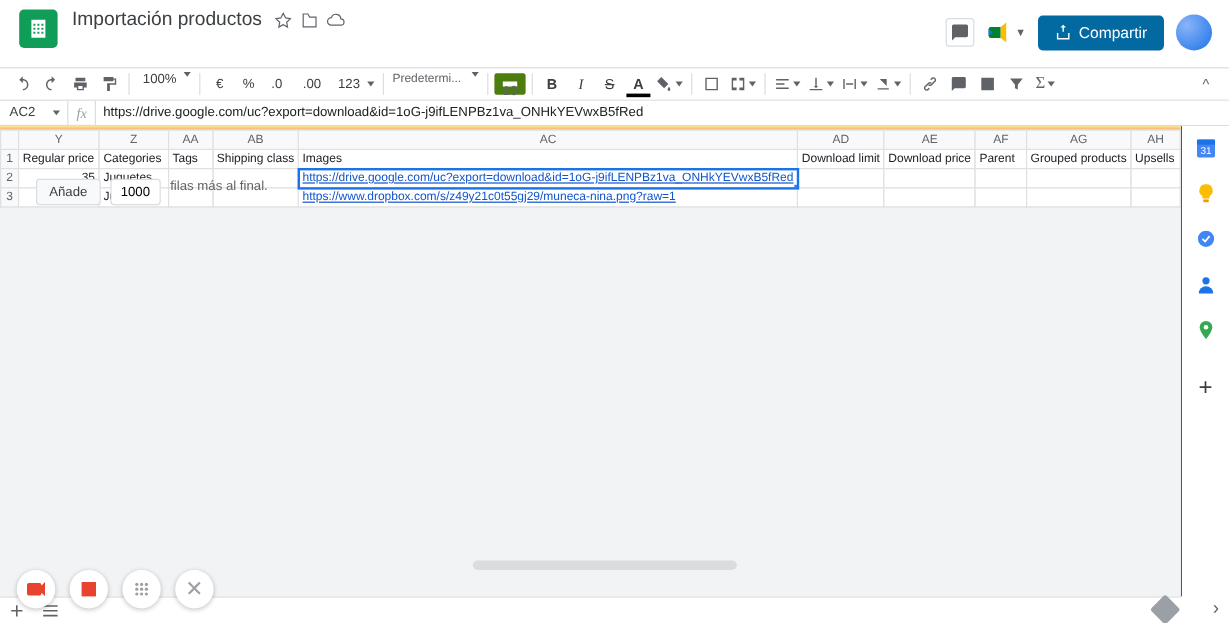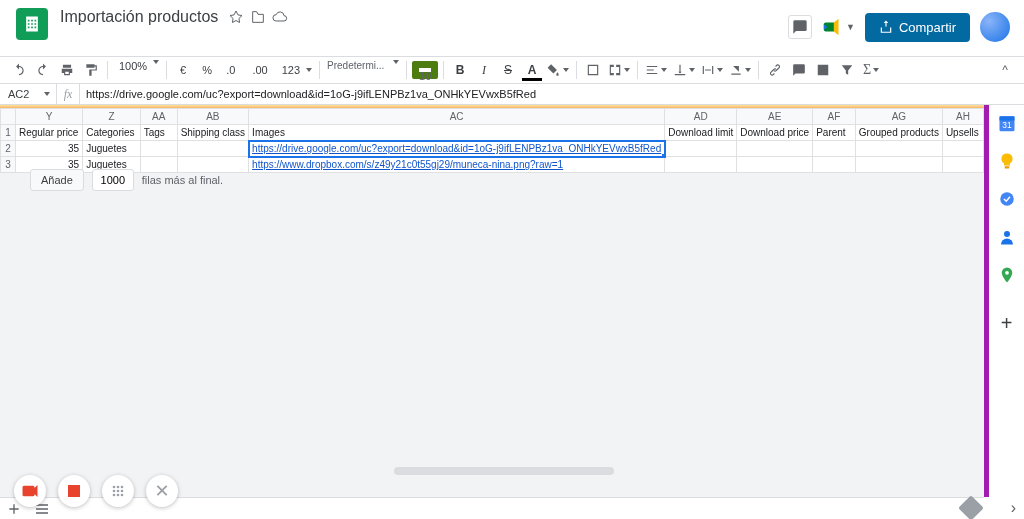--- a/index.html
+++ b/index.html
@@ -52,27 +52,27 @@
   .orange-bar { position:absolute; top:0; left:0; right:0; height:3px; background: linear-gradient(#ffe599, #f6b26b); }
   table.sheet { border-collapse:collapse; table-layout:fixed; position:absolute; top:3px; left:0; }
   table.sheet th, table.sheet td { border:1px solid #e0e0e0; font-size:10px; color:#202124; background:#fff; height:16px; padding:0 3px; overflow:hidden; white-space:nowrap; }
   table.sheet th { background:#f8f9fa; color:#5f6368; font-weight:normal; text-align:center; }
   th.rowh { width:24px; background:#f8f9fa; }
   td.num { text-align:right; }
   td.link a { color:#1155cc; text-decoration:underline; }
   td.sel { outline:2px solid #1a73e8; outline-offset:-1px; position:relative; }
   td.sel::after { content:""; position:absolute; right:-3px; bottom:-3px; width:5px; height:5px; background:#1a73e8; }
 
-  .add-rows { position:absolute; top:64px; left:30px; display:flex; align-items:center; gap:8px; font-size:11px; }
+  .add-rows { position:absolute; top:44px; left:30px; display:flex; gap:8px; font-size:11px; }
   .add-btn { background:#f8f9fa; border:1px solid #dadce0; border-radius:3px; padding:4px 10px; cursor:pointer; color:#3c4043; font-size:11px; }
   .add-input { width:42px; height:22px; border:1px solid #dadce0; border-radius:3px; text-align:center; font-size:11px; }
   .add-label { color:#5f6368; }
 
   
-  .side-panel { width:40px; border-left:5px solid #a21caf; background:#fff; display:flex; flex-direction:column; align-items:center; padding-top:8px; gap:18px; }
+  .side-panel { width:40px; border-left:1px solid #a21caf; background:#fff; display:flex; flex-direction:column; align-items:center; padding-top:8px; gap:18px; }
   .side-icon { width:20px; height:20px; display:flex; align-items:center; justify-content:center; cursor:pointer; }
   .side-plus { font-size:20px; color:#3c4043; margin-top:10px; }
 
   
   .bottom { position:absolute; bottom:0; left:0; right:40px; height:22px; border-top:1px solid #dadce0; background:#fff; display:flex; align-items:center; font-size:12px; }
   .bb-btn { width:28px; height:22px; display:flex; align-items:center; justify-content:center; cursor:pointer; fill:#5f6368;}
   .sheet-tab { padding:0 12px; height:22px; display:flex; align-items:center; gap:4px; background:#fff; border-right:1px solid #dadce0; color:#0f9d58; font-weight:500; cursor:pointer; }
   .sheet-tab::after { content:""; border-left:3px solid transparent; border-right:3px solid transparent; border-top:4px solid #5f6368; margin-left:4px; }
   .explore { position:absolute; right:4px; bottom:2px; width:18px; height:18px; background:#9aa0a6; border-radius:2px; transform:rotate(45deg); }
   .side-collapse { position:absolute; right:8px; bottom:2px; font-size:16px; color:#5f6368; }

